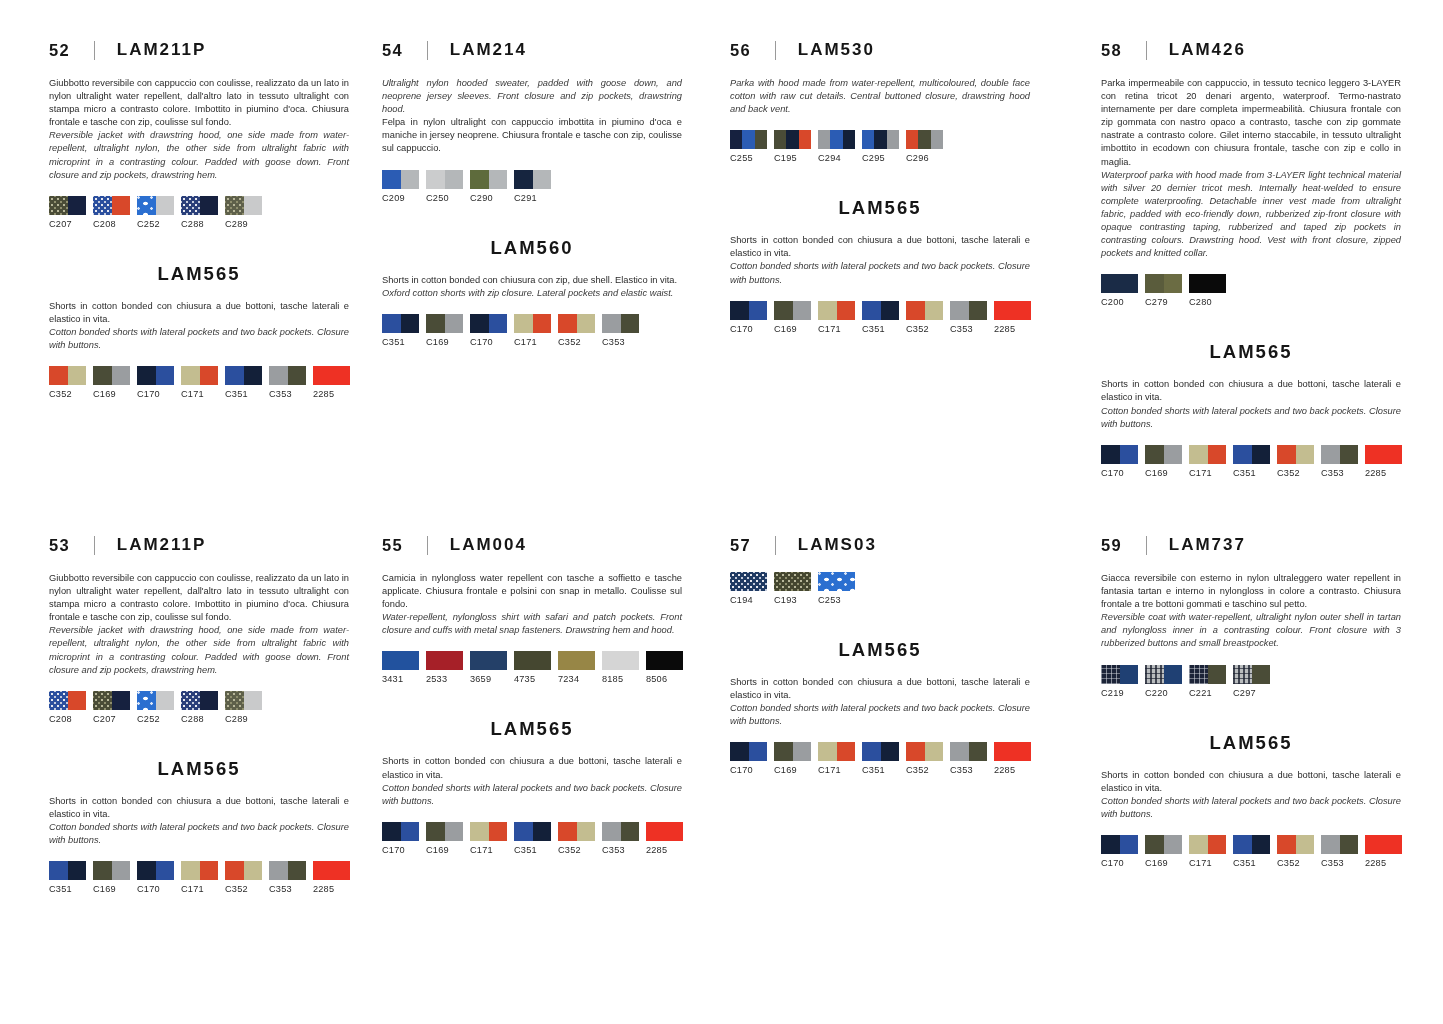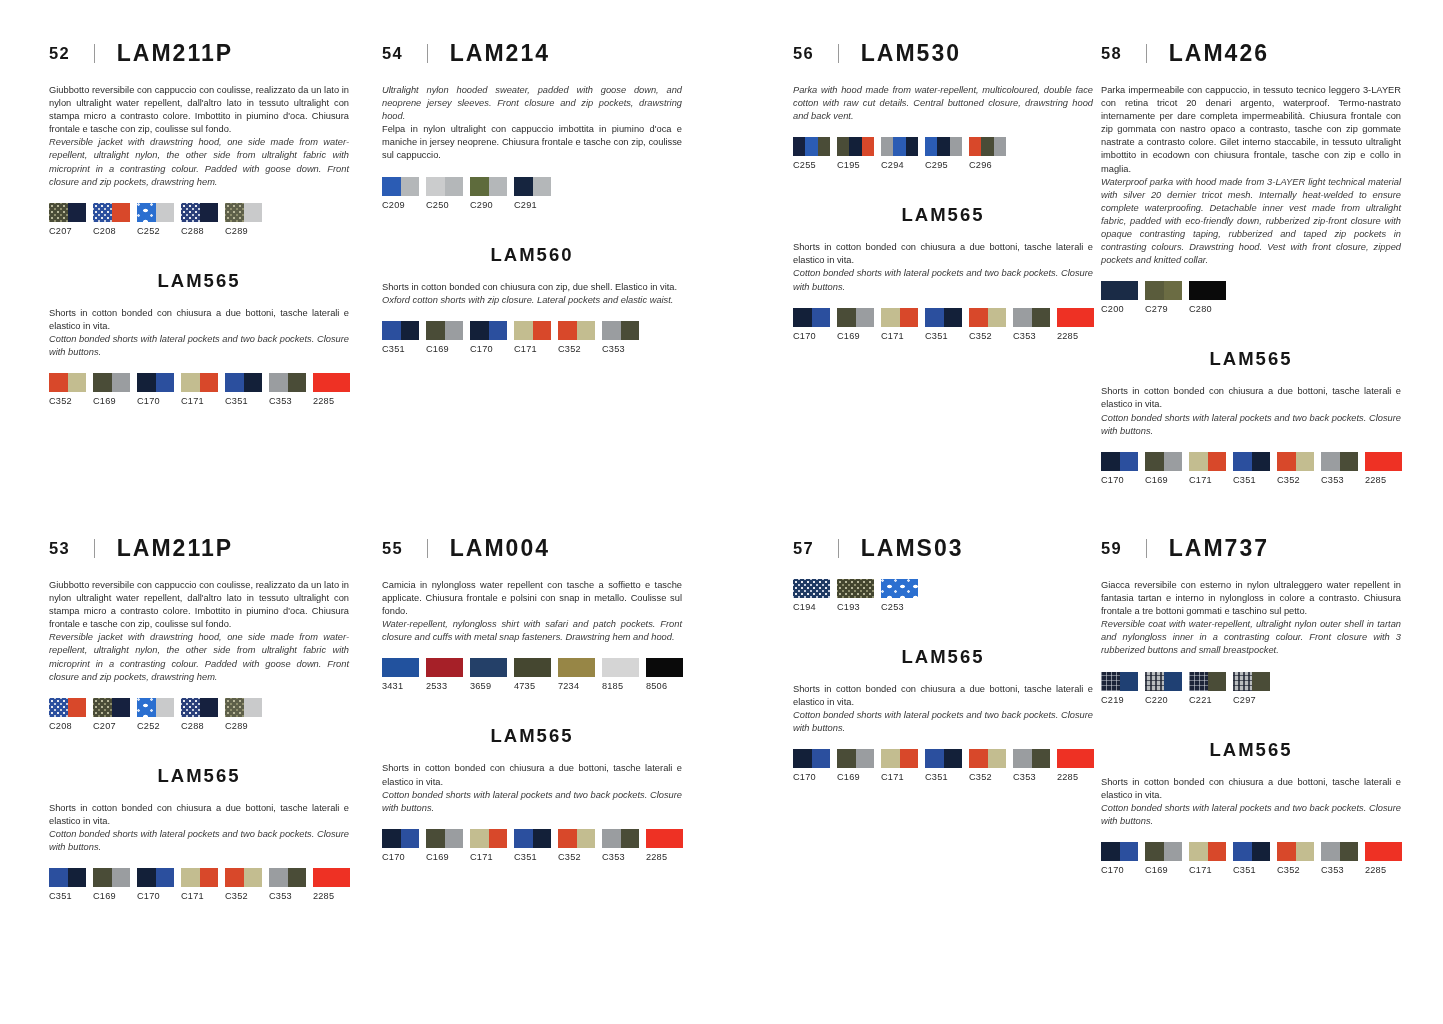--- a/index.html
+++ b/index.html
@@ -19,21 +19,21 @@
     position: relative;
     width: 1443px;
     height: 1024px;
   }
   .col {
     position: absolute;
     width: 300px;
   }
   .col-0 { left: 49px; }
   .col-1 { left: 382px; }
-  .col-2 { left: 793px; }
+  .col-2 { left: 730px; }
   .col-3 { left: 1101px; }
   .row-top { top: 40px; }
   .row-bot { top: 535px; }
 
   
   .entry-head {
     display: flex;
     align-items: center;
     margin-bottom: 17px;
   }
@@ -43,21 +43,21 @@
     letter-spacing: 1.2px;
     color: #161616;
   }
   .head-rule {
     width: 1px;
     height: 19px;
     background: #9a9a9a;
     margin: 0 22px 0 24px;
   }
   .entry-code {
-    font-size: 23px;
+    font-size: 17px;
     font-weight: bold;
     letter-spacing: 2.0px;
     color: #161616;
   }
 
   
   .sub-title {
     text-align: center;
     font-size: 18.5px;
     font-weight: bold;

